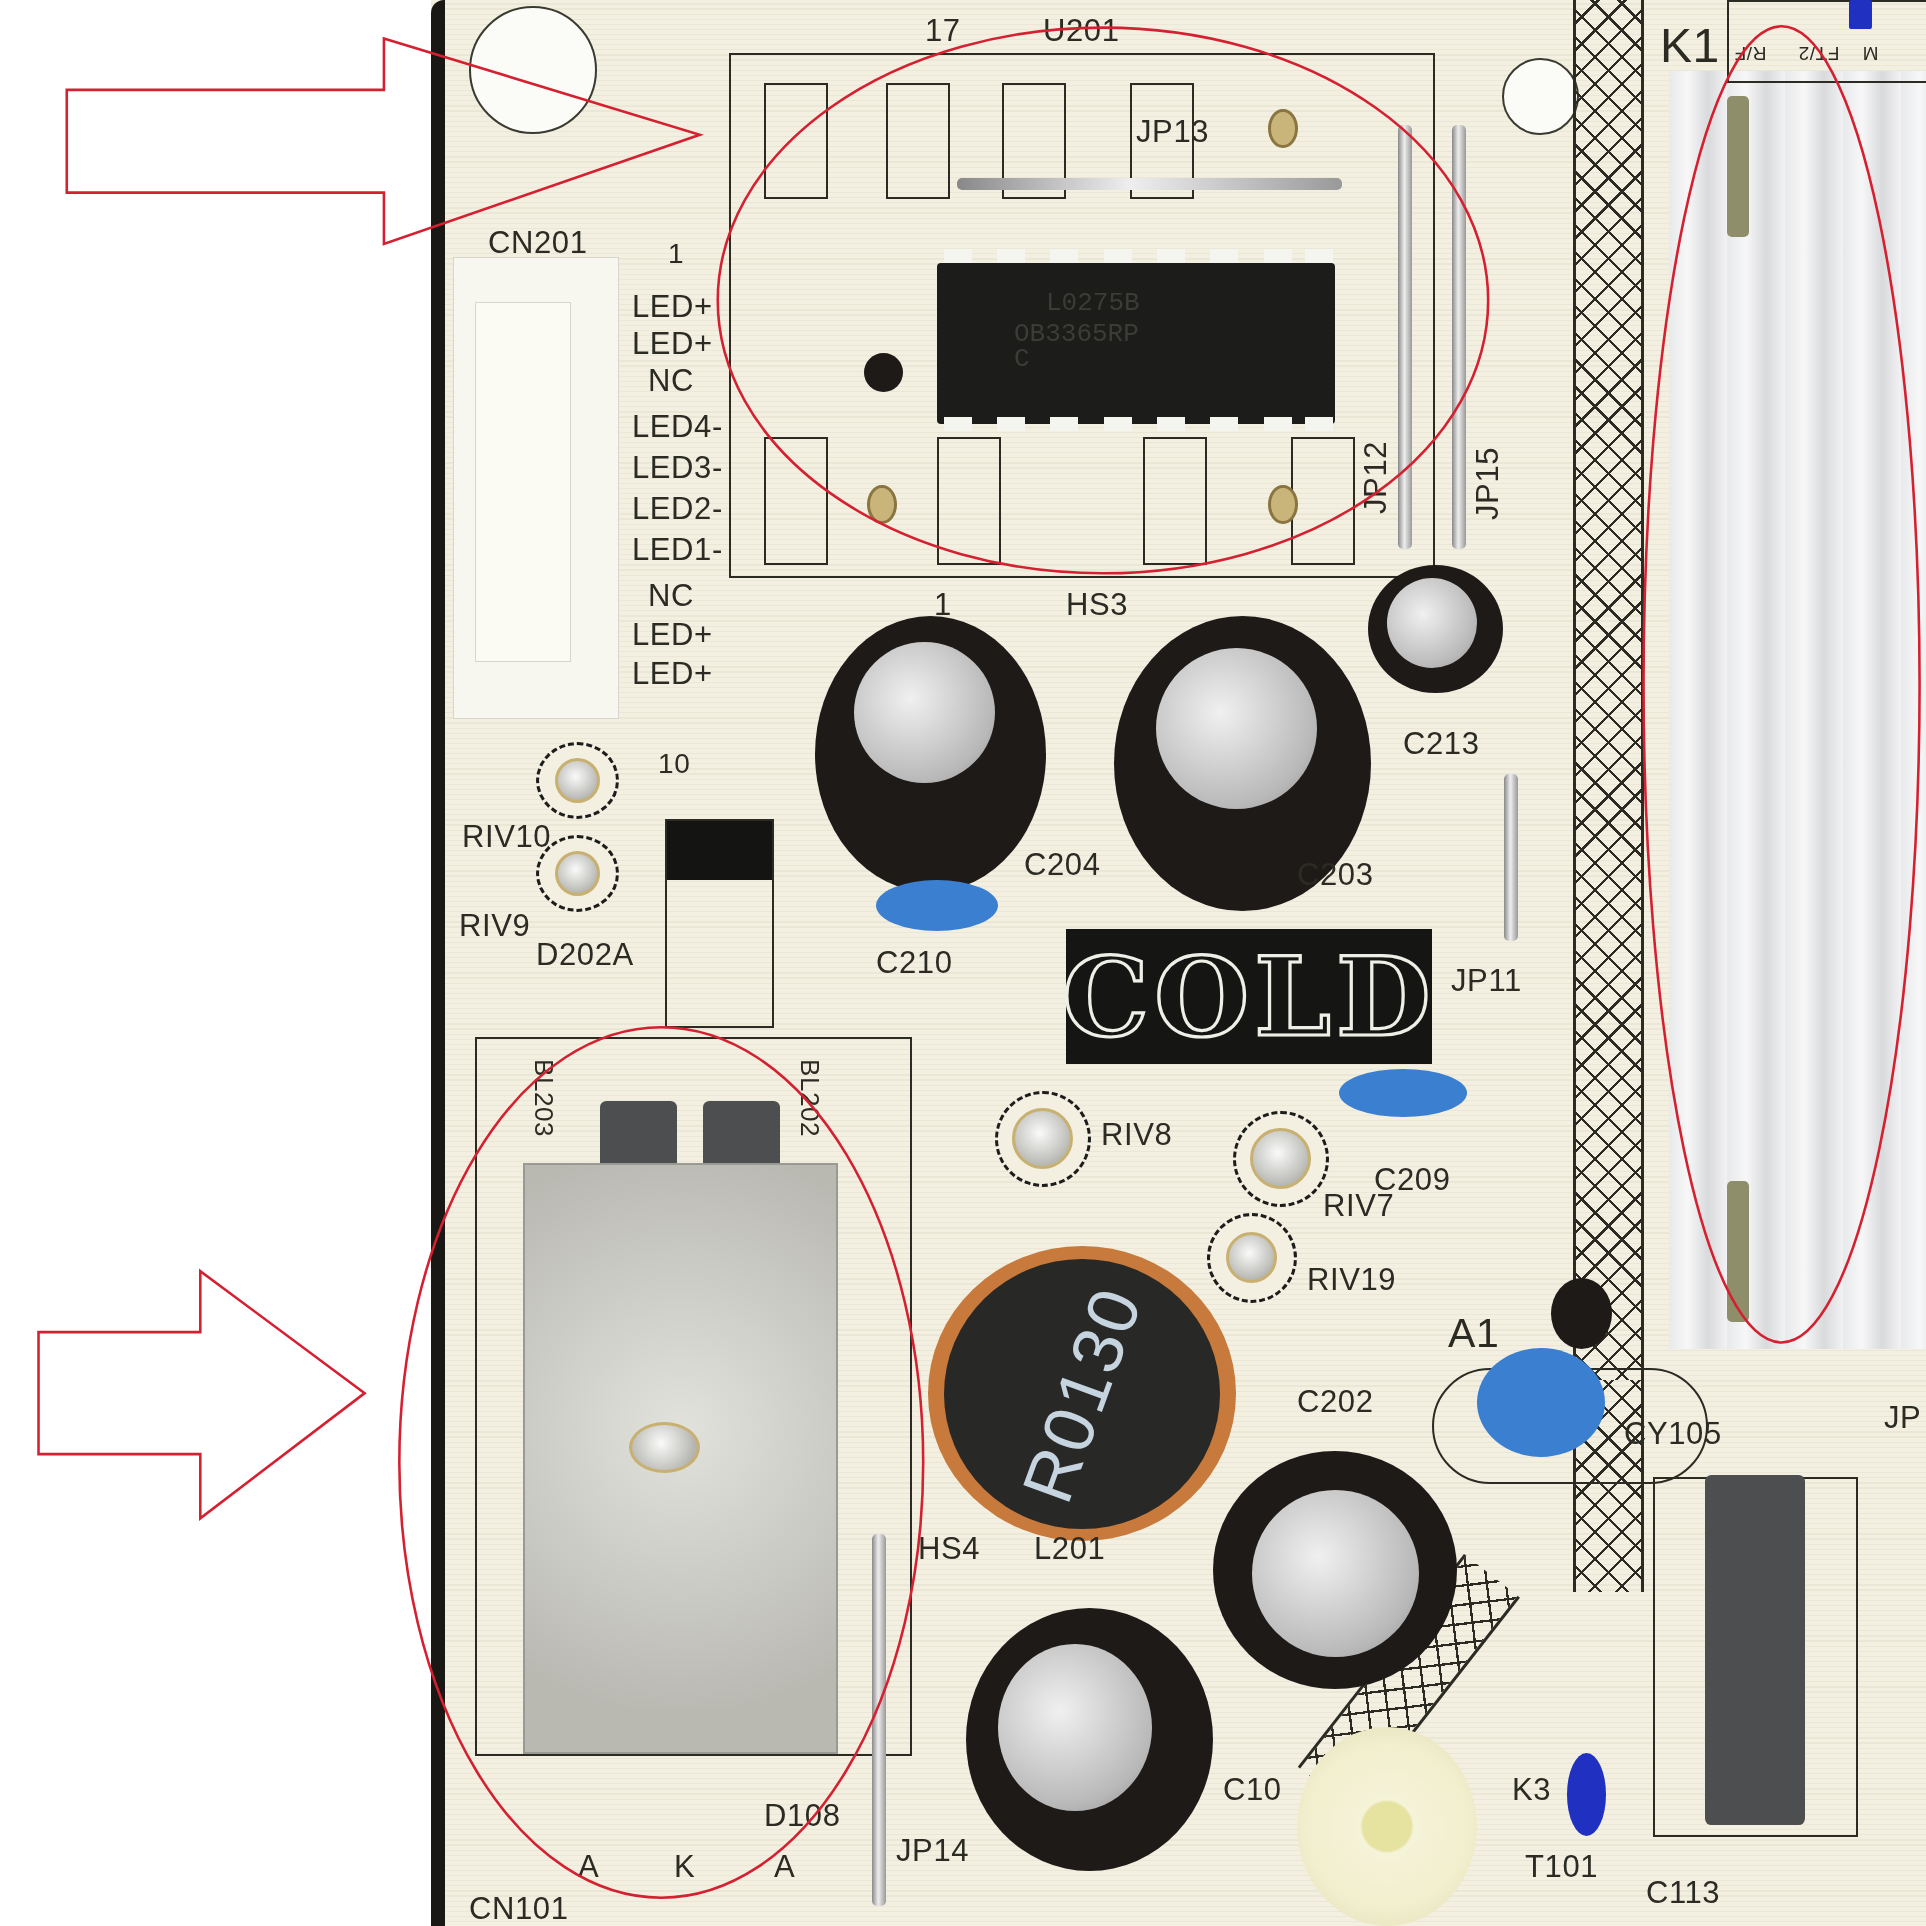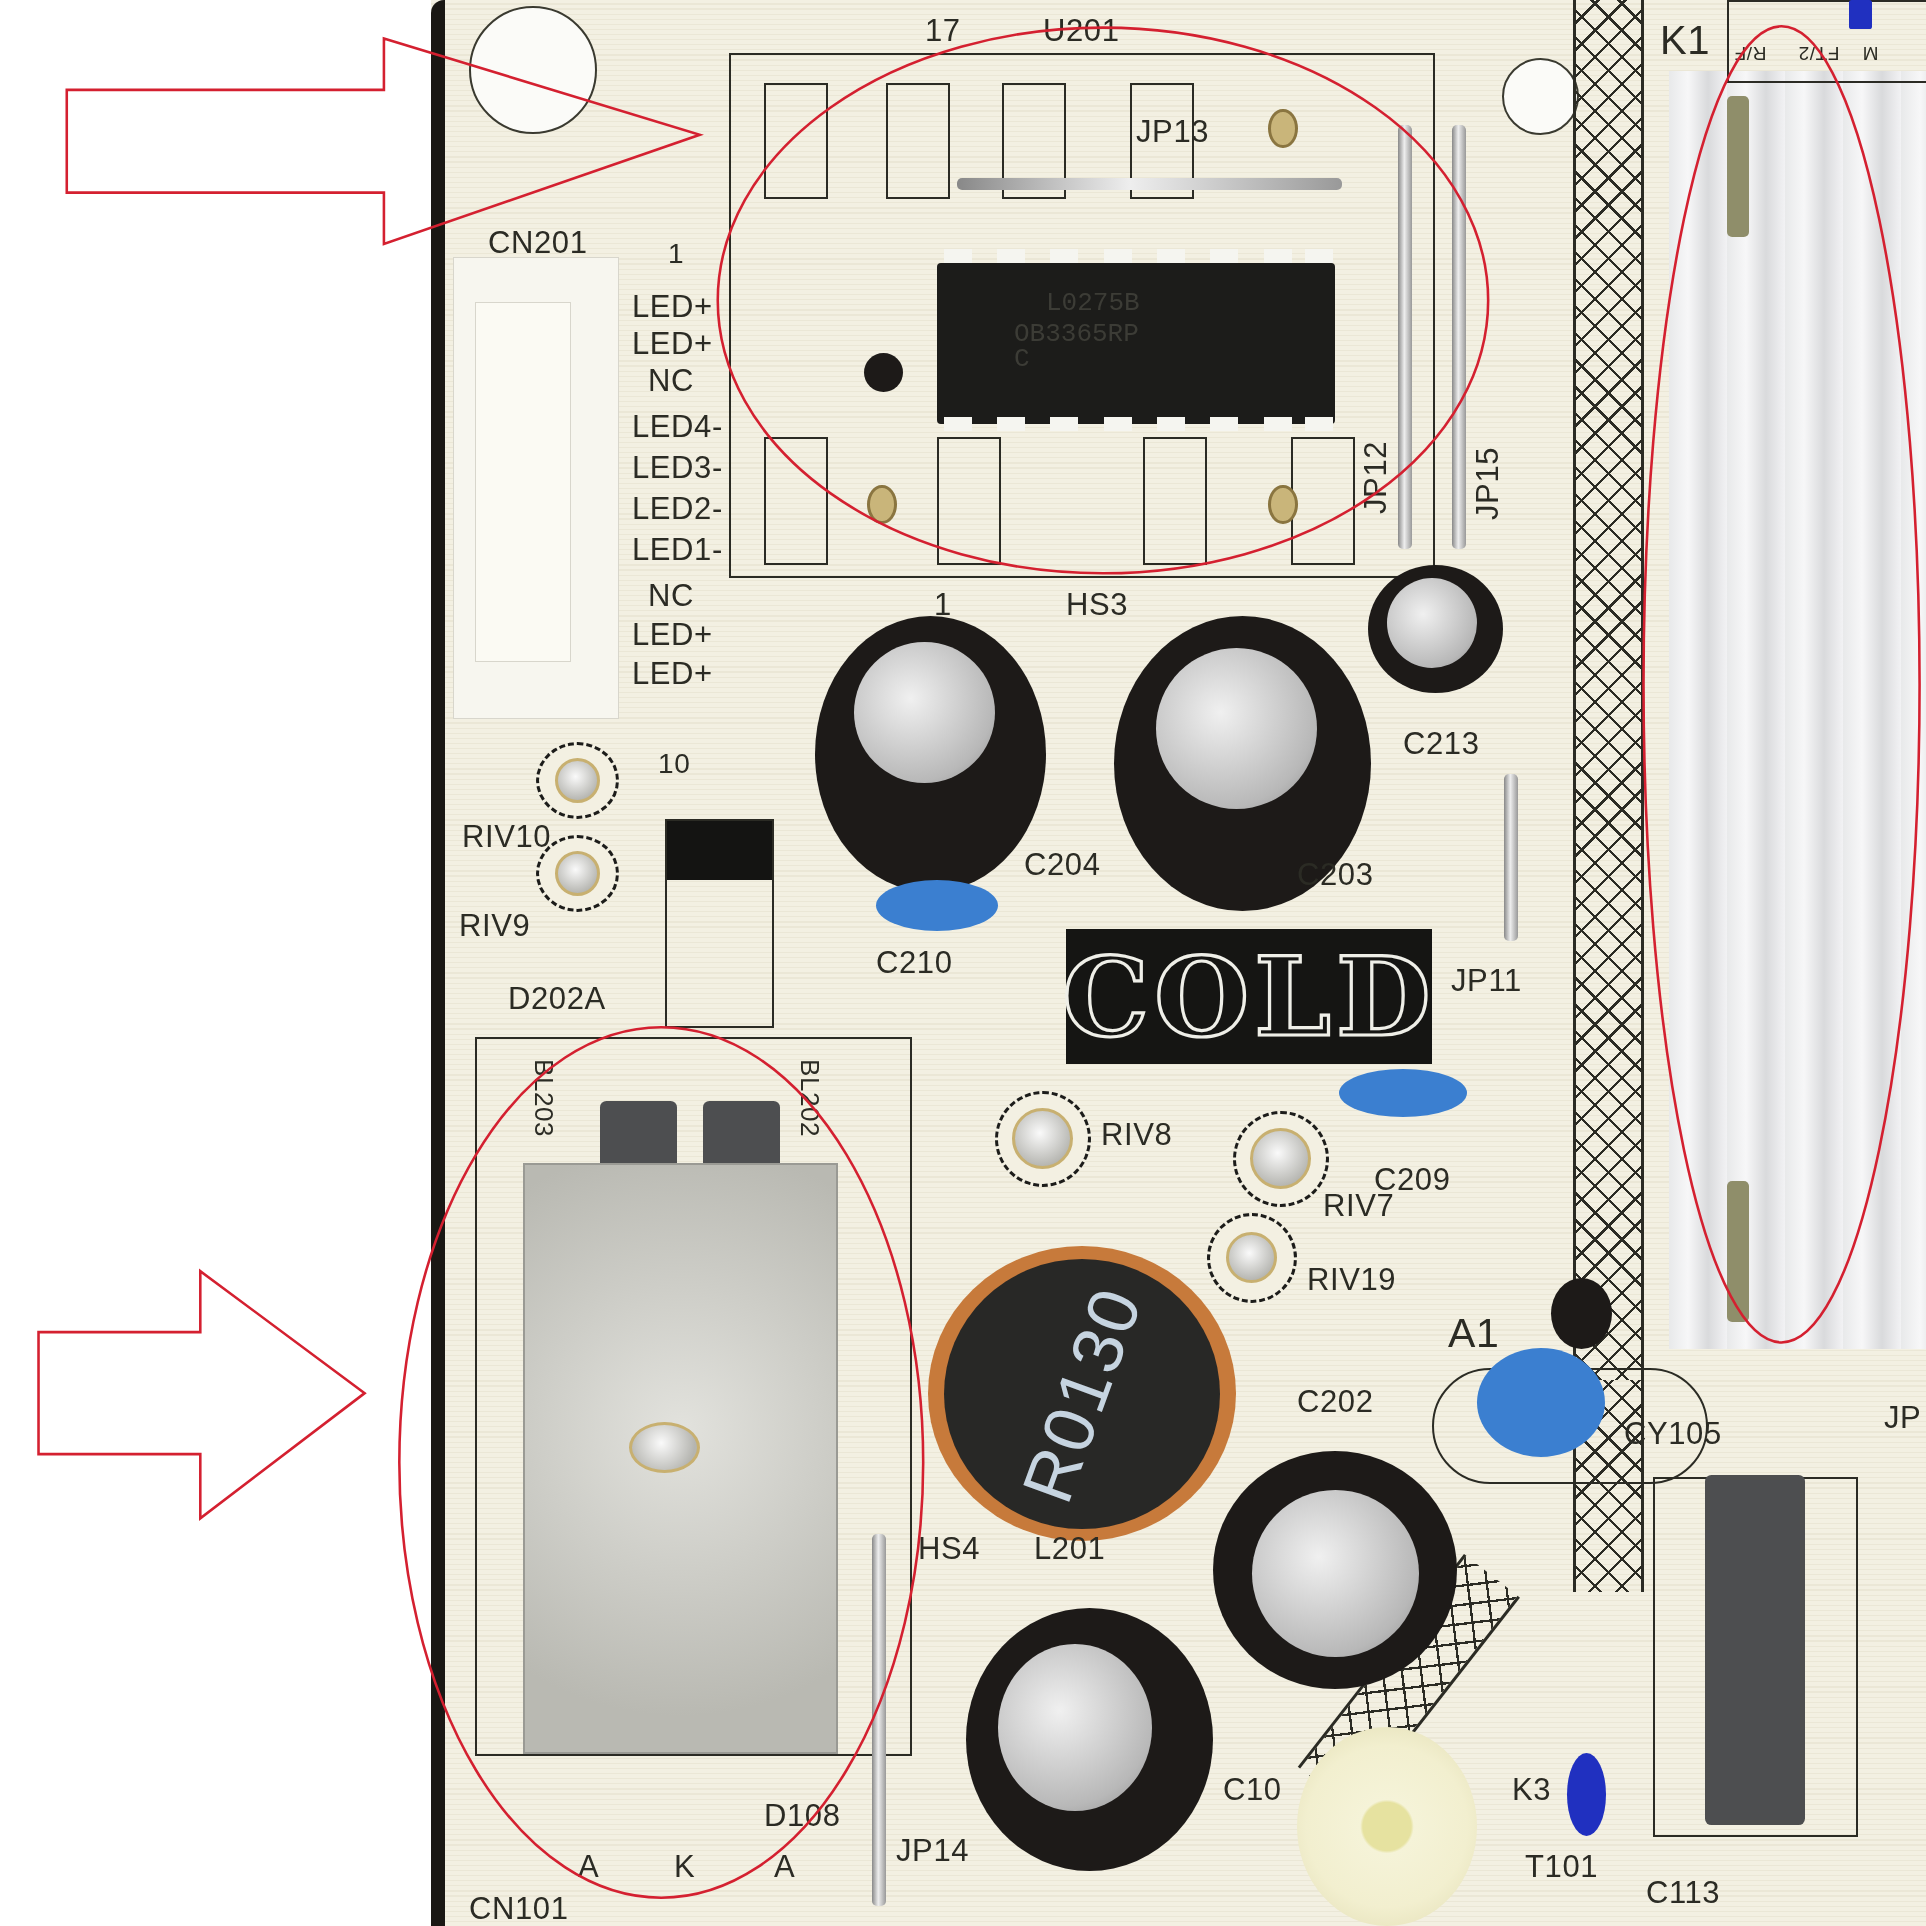--- a/index.html
+++ b/index.html
@@ -48,21 +48,21 @@
 <div class="mount-hole" style="left:469px;top:6.4px;width:128px;height:128px;"></div>
 <div class="mount-hole" style="left:1502px;top:58px;width:77px;height:77px;"></div>
 
 <div class="hatch" style="left:1573px;top:0;width:71px;height:1380px;"></div>
 <div class="hatch" style="left:1573px;top:1380px;width:71px;height:212px;"></div>
 <div class="hatch" style="left:1464px;top:1554px;width:71px;height:270px;transform:rotate(38deg);transform-origin:top left;"></div>
 
 <div class="heatsink" style="left:1669px;top:71px;width:257px;height:1278px;"></div>
 <div class="jumper" style="left:1727px;top:96px;width:22px;height:141px;background:#8f8e6a;"></div>
 <div class="jumper" style="left:1727px;top:1181px;width:22px;height:141px;background:#8f8e6a;"></div>
-<div class="silk" style="left:1660px;top:18px;font-size:40px;">K1</div>
+<div class="silk" style="left:1660px;top:18px;font-size:48px;">K1</div>
 <div class="outline" style="left:1727px;top:0;width:205px;height:83px;"></div>
 <div class="silk small" style="left:1734px;top:42px;font-size:19px;transform:rotate(180deg);">R/F</div>
 <div class="silk small" style="left:1798px;top:42px;font-size:19px;transform:rotate(180deg);">FT/2</div>
 <div class="silk small" style="left:1862px;top:42px;font-size:19px;transform:rotate(180deg);">M</div>
 <div class="blob" style="left:1849px;top:0;width:23px;height:29px;border-radius:2.6px;"></div>
 
 <div class="silk" style="left:488px;top:225px;">CN201</div>
 <div class="silk small" style="left:668px;top:238px;">1</div>
 <div class="connector" style="left:453px;top:257px;width:166px;height:462px;"></div>
 <div class="connector" style="left:475px;top:302px;width:96px;height:360px;background:#fbfaf3;"></div>
@@ -166,21 +166,21 @@
     <div class="riv-core" style="left:14px;top:14px;width:61px;height:61px;"></div>
   </div>
 <div class="silk" style="left:1323px;top:1188px;">RIV7</div>
 <div class="riv" style="left:1207px;top:1213px;width:90px;height:90px;">
     <div class="riv-core" style="left:16px;top:16px;width:51px;height:51px;"></div>
   </div>
 <div class="silk" style="left:1307px;top:1262px;">RIV19</div>
 
 <div style="position:absolute;left:665px;top:819px;width:109px;height:61px;background:#141412;"></div>
 <div class="outline" style="left:665px;top:819px;width:109px;height:209px;"></div>
-<div class="silk" style="left:508px;top:937px;margin-top:44px;">D202A</div>
+<div class="silk" style="left:536px;top:937px;">D202A</div>
 
 <div class="outline" style="left:475px;top:1037px;width:437px;height:719px;"></div>
 <div class="ferrite" style="left:600px;top:1101px;width:77px;height:77px;"></div>
 <div class="ferrite" style="left:703px;top:1101px;width:77px;height:77px;"></div>
 <div class="silk vert" style="left:559px;top:1059px;font-size:26px;">BL203</div>
 <div class="silk vert" style="left:825px;top:1059px;font-size:26px;">BL202</div>
 <div class="hs-metal" style="left:523px;top:1163px;width:315px;height:591px;"></div>
 <div class="riv-core" style="left:629px;top:1422px;width:71px;height:51px;"></div>
 <div class="silk" style="left:764px;top:1798px;">D108</div>
 <div class="silk" style="left:578px;top:1849px;">A</div>

